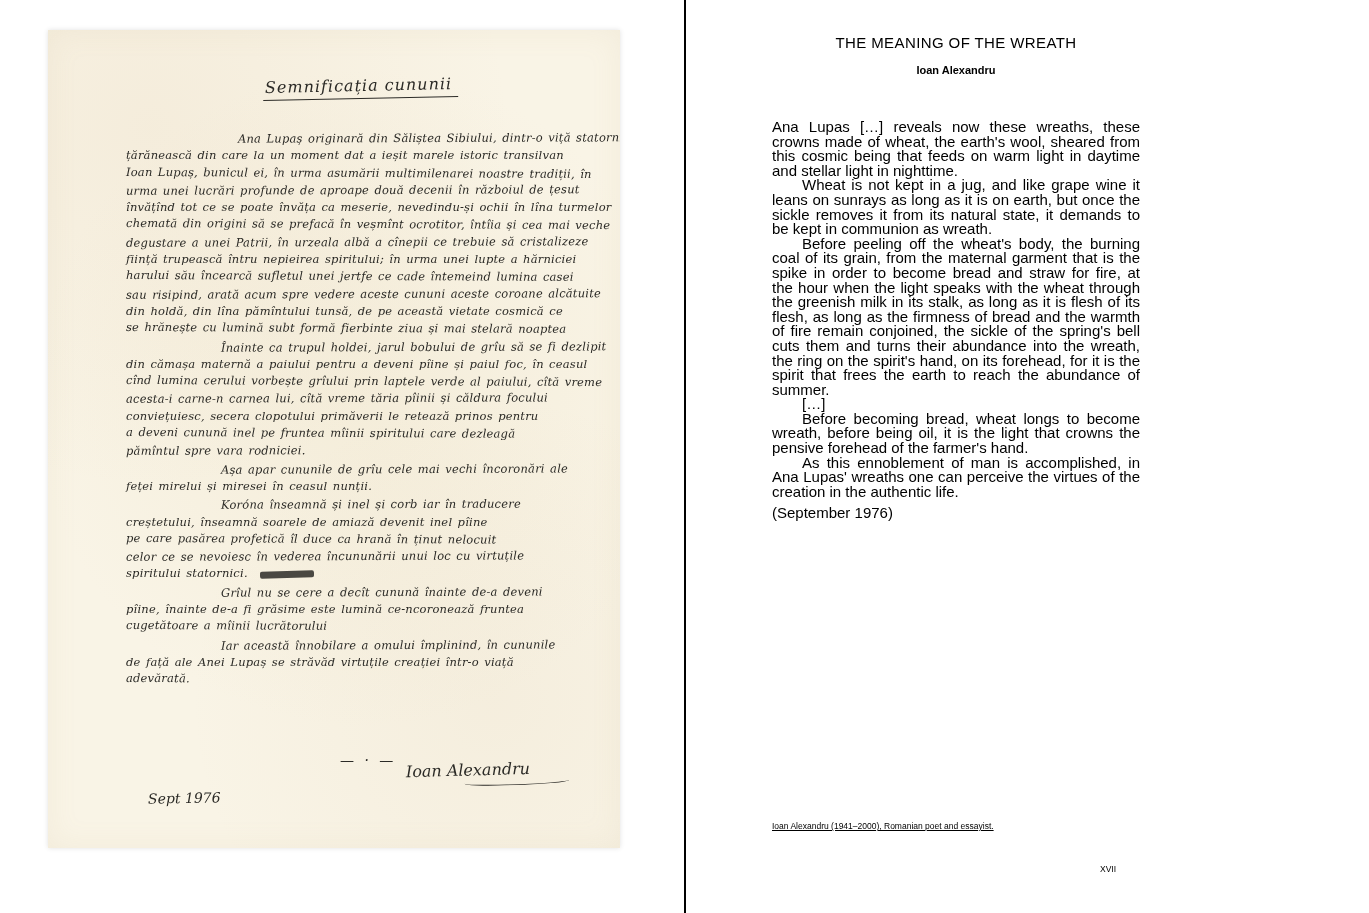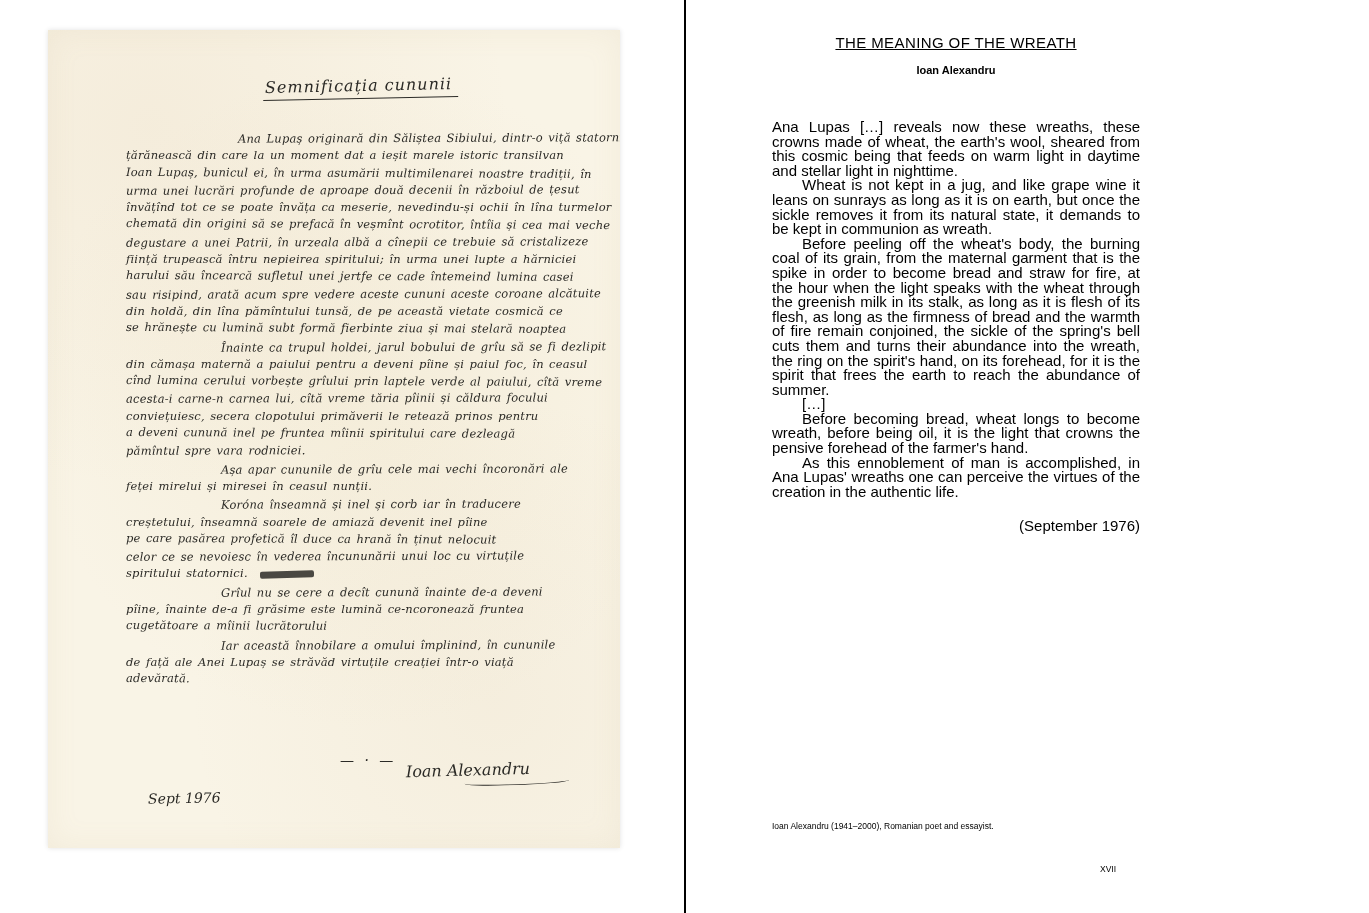--- a/index.html
+++ b/index.html
@@ -55,34 +55,34 @@
   .hw-signature::after {
     content: ""; display: block; margin-left: 58px; width: 105px; height: 6px;
     border-bottom: 1.7px solid #2b2a26; border-radius: 0 0 60% 40%;
   }
   .hw-date { position: absolute; left: 100px; top: 760px; font-size: 14px; transform: rotate(-1deg); }
 
   
   .rp { position: absolute; left: 772px; top: 0; width: 368px; height: 913px; }
   .rp-title {
     position: absolute; top: 34px; left: 0; right: 0; text-align: center;
-    font-size: 15px; font-weight: 400; letter-spacing: 0.4px; color: #000; text-decoration: underline;
+    font-size: 15px; font-weight: 400; letter-spacing: 0.4px; color: #000;
   }
   .rp-author {
     position: absolute; top: 64px; left: 0; right: 0; text-align: center;
     font-size: 11px; font-weight: 700; color: #000;
   }
   .rp-body { position: absolute; top: 120px; left: 0; width: 368px; color: #000; }
   .rp-body p {
     font-size: 15px; line-height: 14.6px; text-align: justify;
     text-indent: 30px; margin: 0;
   }
   .rp-body p.noindent { text-indent: 0; }
-  .rp-body p.dateline { text-align: right; text-indent: 0; margin-top: 20px; }
-  .rp-footnote { position: absolute; top: 821px; left: 0; width: 368px; font-size: 8.5px; color: #000; }
+  .rp-body p.dateline { text-indent: 0; margin-top: 7px; }
+  .rp-footnote { position: absolute; top: 821px; left: 0; width: 368px; font-size: 8.5px; color: #000; text-decoration: underline; }
   .rp-pagenum { position: absolute; top: 864px; left: 328px; font-size: 8.5px; color: #000; }
 </style>
 </head>
 <body>
 
 <div class="spread">
 
   <div class="paper">
     <div class="hw-title">Semnificația cununii</div>
     <div class="hw-body">

